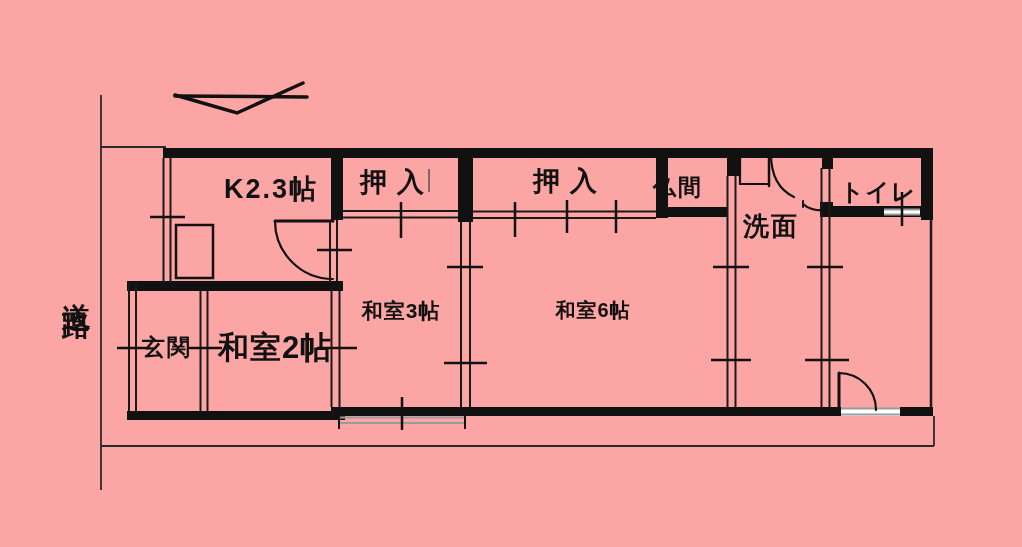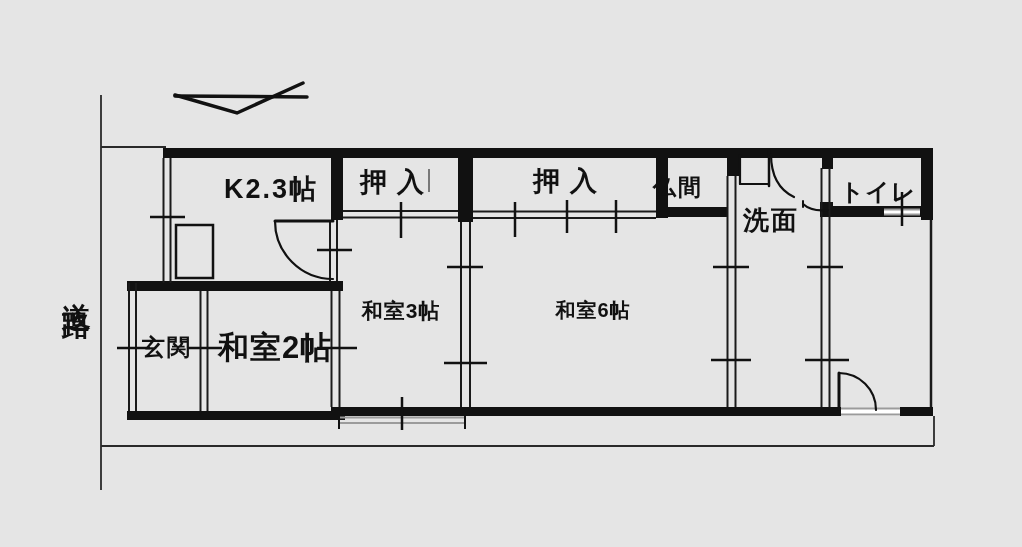--- a/index.html
+++ b/index.html
@@ -1,19 +1,19 @@
 <!DOCTYPE html>
 <html><head>
 <meta charset="utf-8">
 <style>
   html,body{margin:0;padding:0;background:#fff;}
   .stage{
     position:relative;
     width:1022px;height:547px;
-    background:#e5e5e5;
+    background:#fca5a5;
     overflow:hidden;
     font-family:"Liberation Sans","DejaVu Sans",sans-serif;
   }
   svg.plan{position:absolute;left:0;top:0;}
   .lbl{
     position:absolute;
     transform:translate(-50%,-50%);
     font-weight:700;
     color:#111;
     white-space:nowrap;
@@ -176,21 +176,21 @@
   <div class="lbl vertical" style="left:76px;top:288px;font-size:29px;">道路</div>
 
   <div class="lbl" style="left:271px;top:189px;font-size:27px;">K2.3帖</div>
 
   <div class="lbl" style="left:397px;top:182px;font-size:27px;letter-spacing:10px;">押入</div>
 
   <div class="lbl" style="left:570px;top:181px;font-size:27px;letter-spacing:10px;">押入</div>
 
   <div class="lbl" style="left:678px;top:187px;font-size:23px;">仏間</div>
 
-  <div class="lbl" style="left:771px;top:220px;font-size:26px;">洗面</div>
+  <div class="lbl" style="left:771px;top:226px;font-size:26px;">洗面</div>
 
   <div class="lbl" style="left:878px;top:192px;font-size:24px;letter-spacing:1px;">トイレ</div>
 
   <div class="lbl" style="left:167px;top:347px;font-size:23px;">玄関</div>
 
   <div class="lbl" style="left:275px;top:347px;font-size:31px;letter-spacing:1px;">和室2帖</div>
 
   <div class="lbl" style="left:401px;top:310px;font-size:21px;letter-spacing:1px;">和室3帖</div>
 
   <div class="lbl" style="left:593px;top:310px;font-size:20px;letter-spacing:1px;">和室6帖</div>

